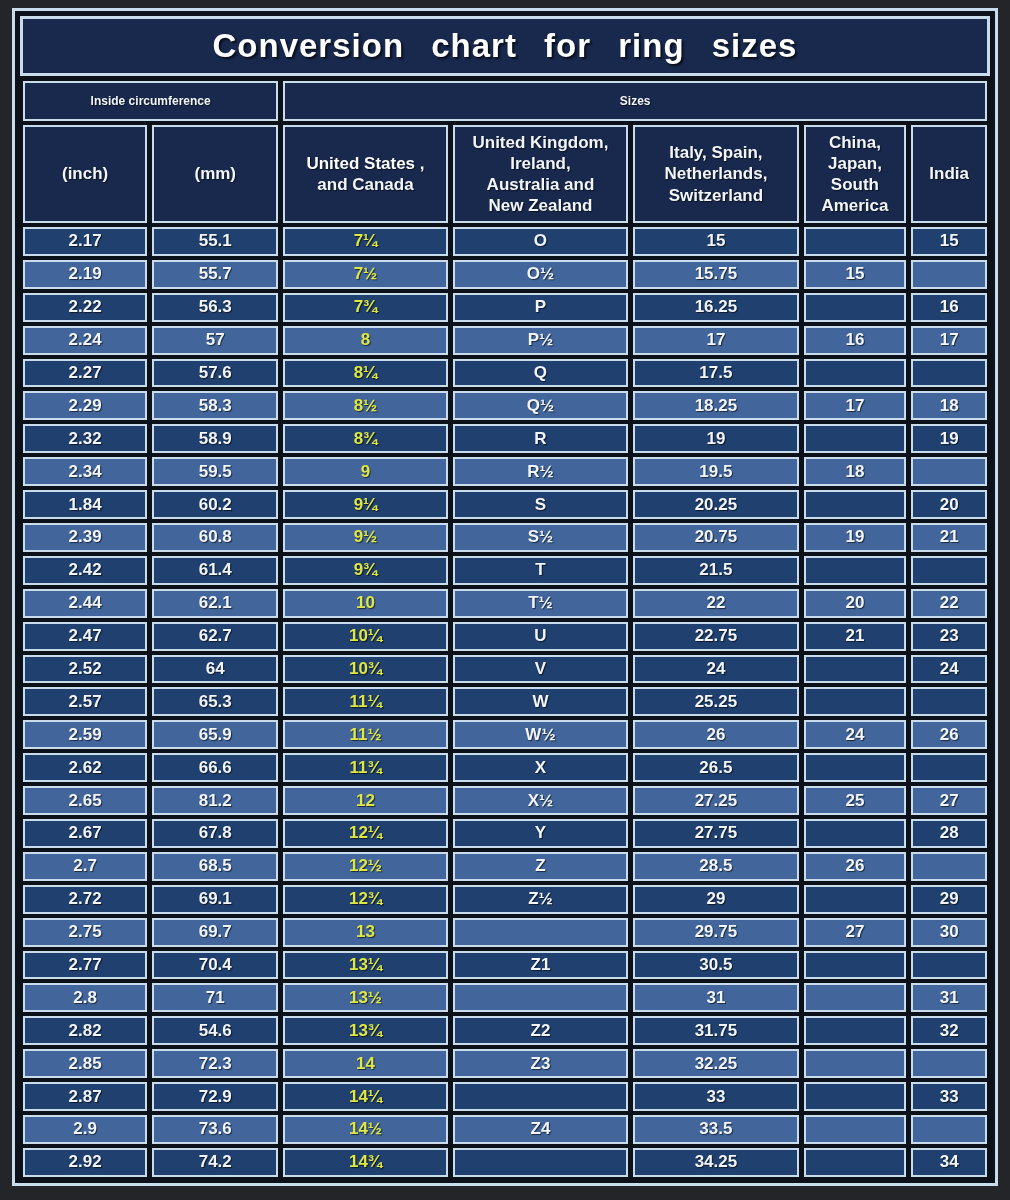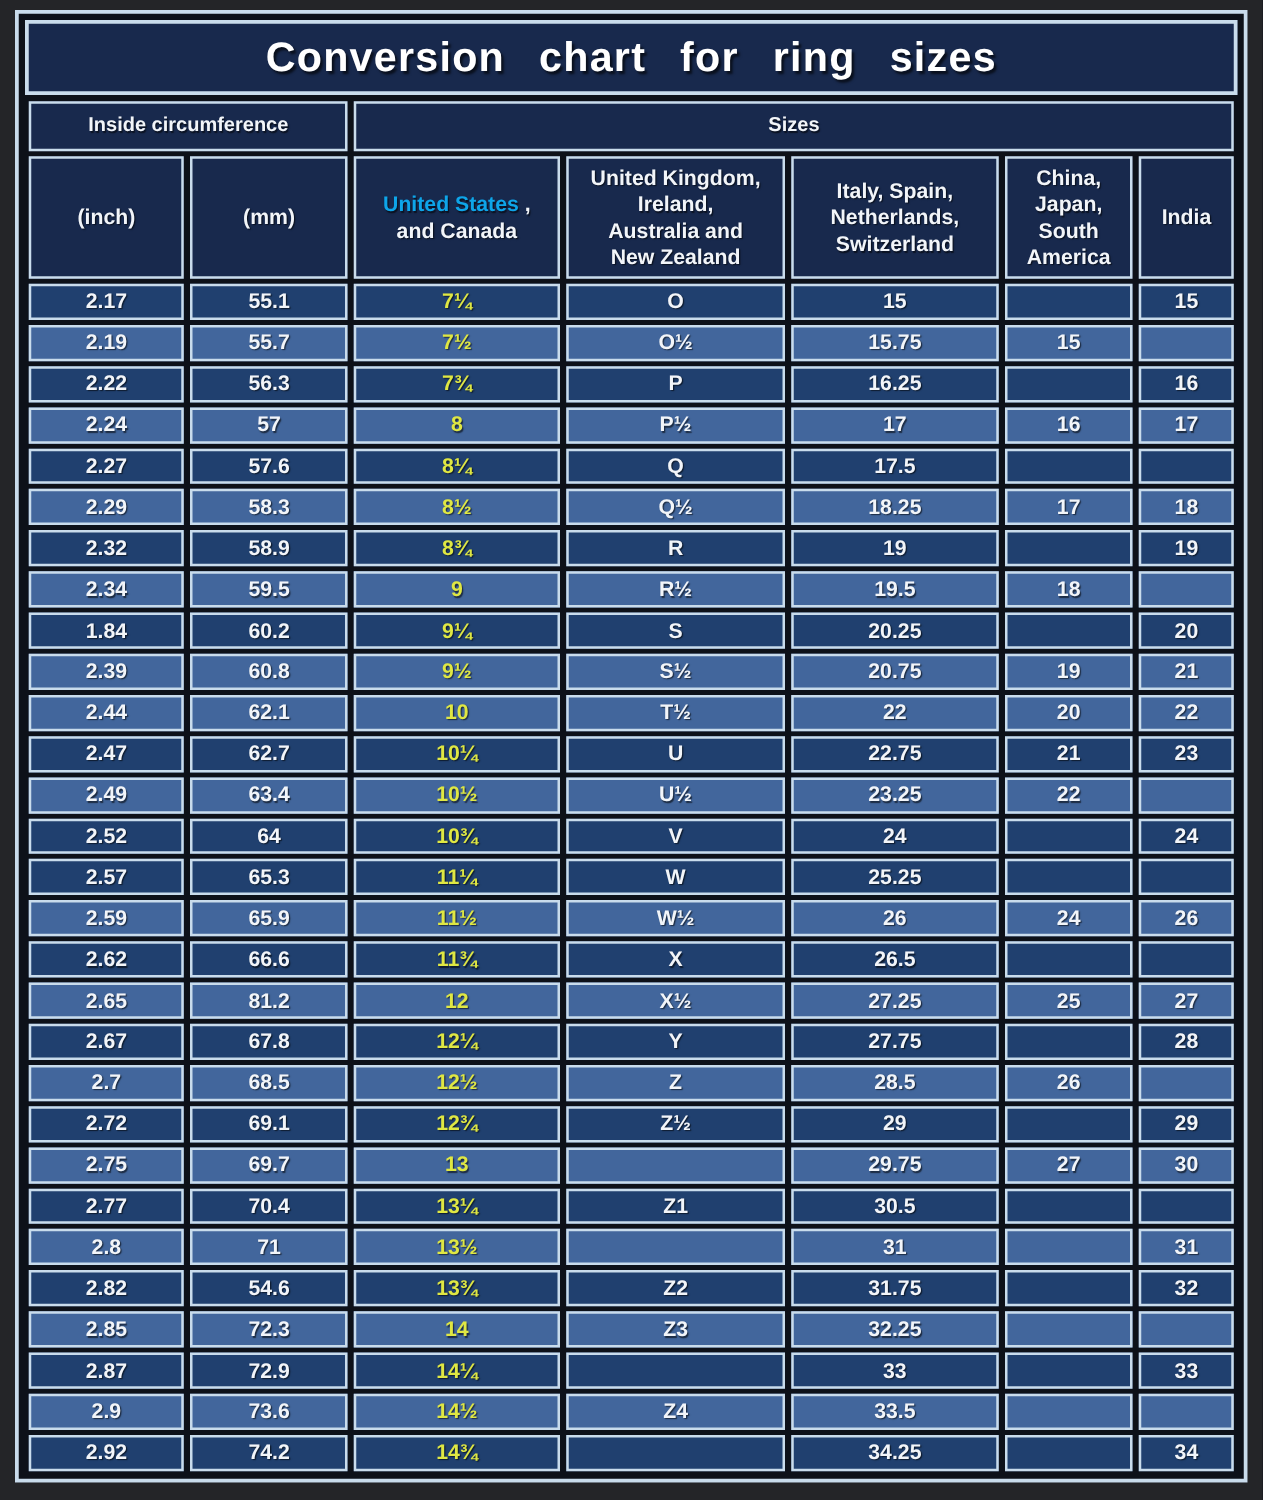--- a/index.html
+++ b/index.html
@@ -54,28 +54,28 @@
     text-align: center;
     vertical-align: middle;
     color: #f2f5f9;
     font-size: 17px;
     font-weight: bold;
     text-shadow: 1px 1px 1px rgba(0,0,0,0.6);
     padding: 1px 2px;
     overflow: hidden;
   }
   th.cell { background: #18294d; }
-  tr.grp-row th { height: 40px; font-size: 16px; }
+  tr.grp-row th { height: 40px; font-size: 12px; }
   tr.col-row th { height: 98px; font-size: 17px; line-height: 1.25; }
   .prelines { white-space: pre-line; }
   tbody td { height: 25px; }
   tr.row-light td { background: #42669c; }
   tr.row-dark td { background: #20406f; }
   td.us-val { color: #dfe743; }
-  .us-hl { color: #0ea5e9; }
+  .us-hl { color: #ffffff; }
 </style>
 </head>
 <body>
 
 <div class="frame">
   <div class="board">
 
     <div class="title-box">Conversion  chart  for  ring  sizes</div>
 
     <table class="conv">
@@ -195,47 +195,47 @@
           </tr>
           <tr class="row-light">
             <td class="cell">2.39</td>
             <td class="cell">60.8</td>
             <td class="cell us-val">9½</td>
             <td class="cell">S½</td>
             <td class="cell">20.75</td>
             <td class="cell">19</td>
             <td class="cell">21</td>
           </tr>
+          <tr class="row-dark">
+            <td class="cell">2.42</td>
+            <td class="cell">61.4</td>
+            <td class="cell us-val">9¾</td>
+            <td class="cell">T</td>
+            <td class="cell">21.5</td>
+            <td class="cell"></td>
+            <td class="cell"></td>
+          </tr>
           <tr class="row-light">
             <td class="cell">2.44</td>
             <td class="cell">62.1</td>
             <td class="cell us-val">10</td>
             <td class="cell">T½</td>
             <td class="cell">22</td>
             <td class="cell">20</td>
             <td class="cell">22</td>
           </tr>
           <tr class="row-dark">
             <td class="cell">2.47</td>
             <td class="cell">62.7</td>
             <td class="cell us-val">10¼</td>
             <td class="cell">U</td>
             <td class="cell">22.75</td>
             <td class="cell">21</td>
             <td class="cell">23</td>
           </tr>
-          <tr class="row-light">
-            <td class="cell">2.49</td>
-            <td class="cell">63.4</td>
-            <td class="cell us-val">10½</td>
-            <td class="cell">U½</td>
-            <td class="cell">23.25</td>
-            <td class="cell">22</td>
-            <td class="cell"></td>
-          </tr>
           <tr class="row-dark">
             <td class="cell">2.52</td>
             <td class="cell">64</td>
             <td class="cell us-val">10¾</td>
             <td class="cell">V</td>
             <td class="cell">24</td>
             <td class="cell"></td>
             <td class="cell">24</td>
           </tr>
           <tr class="row-dark">

